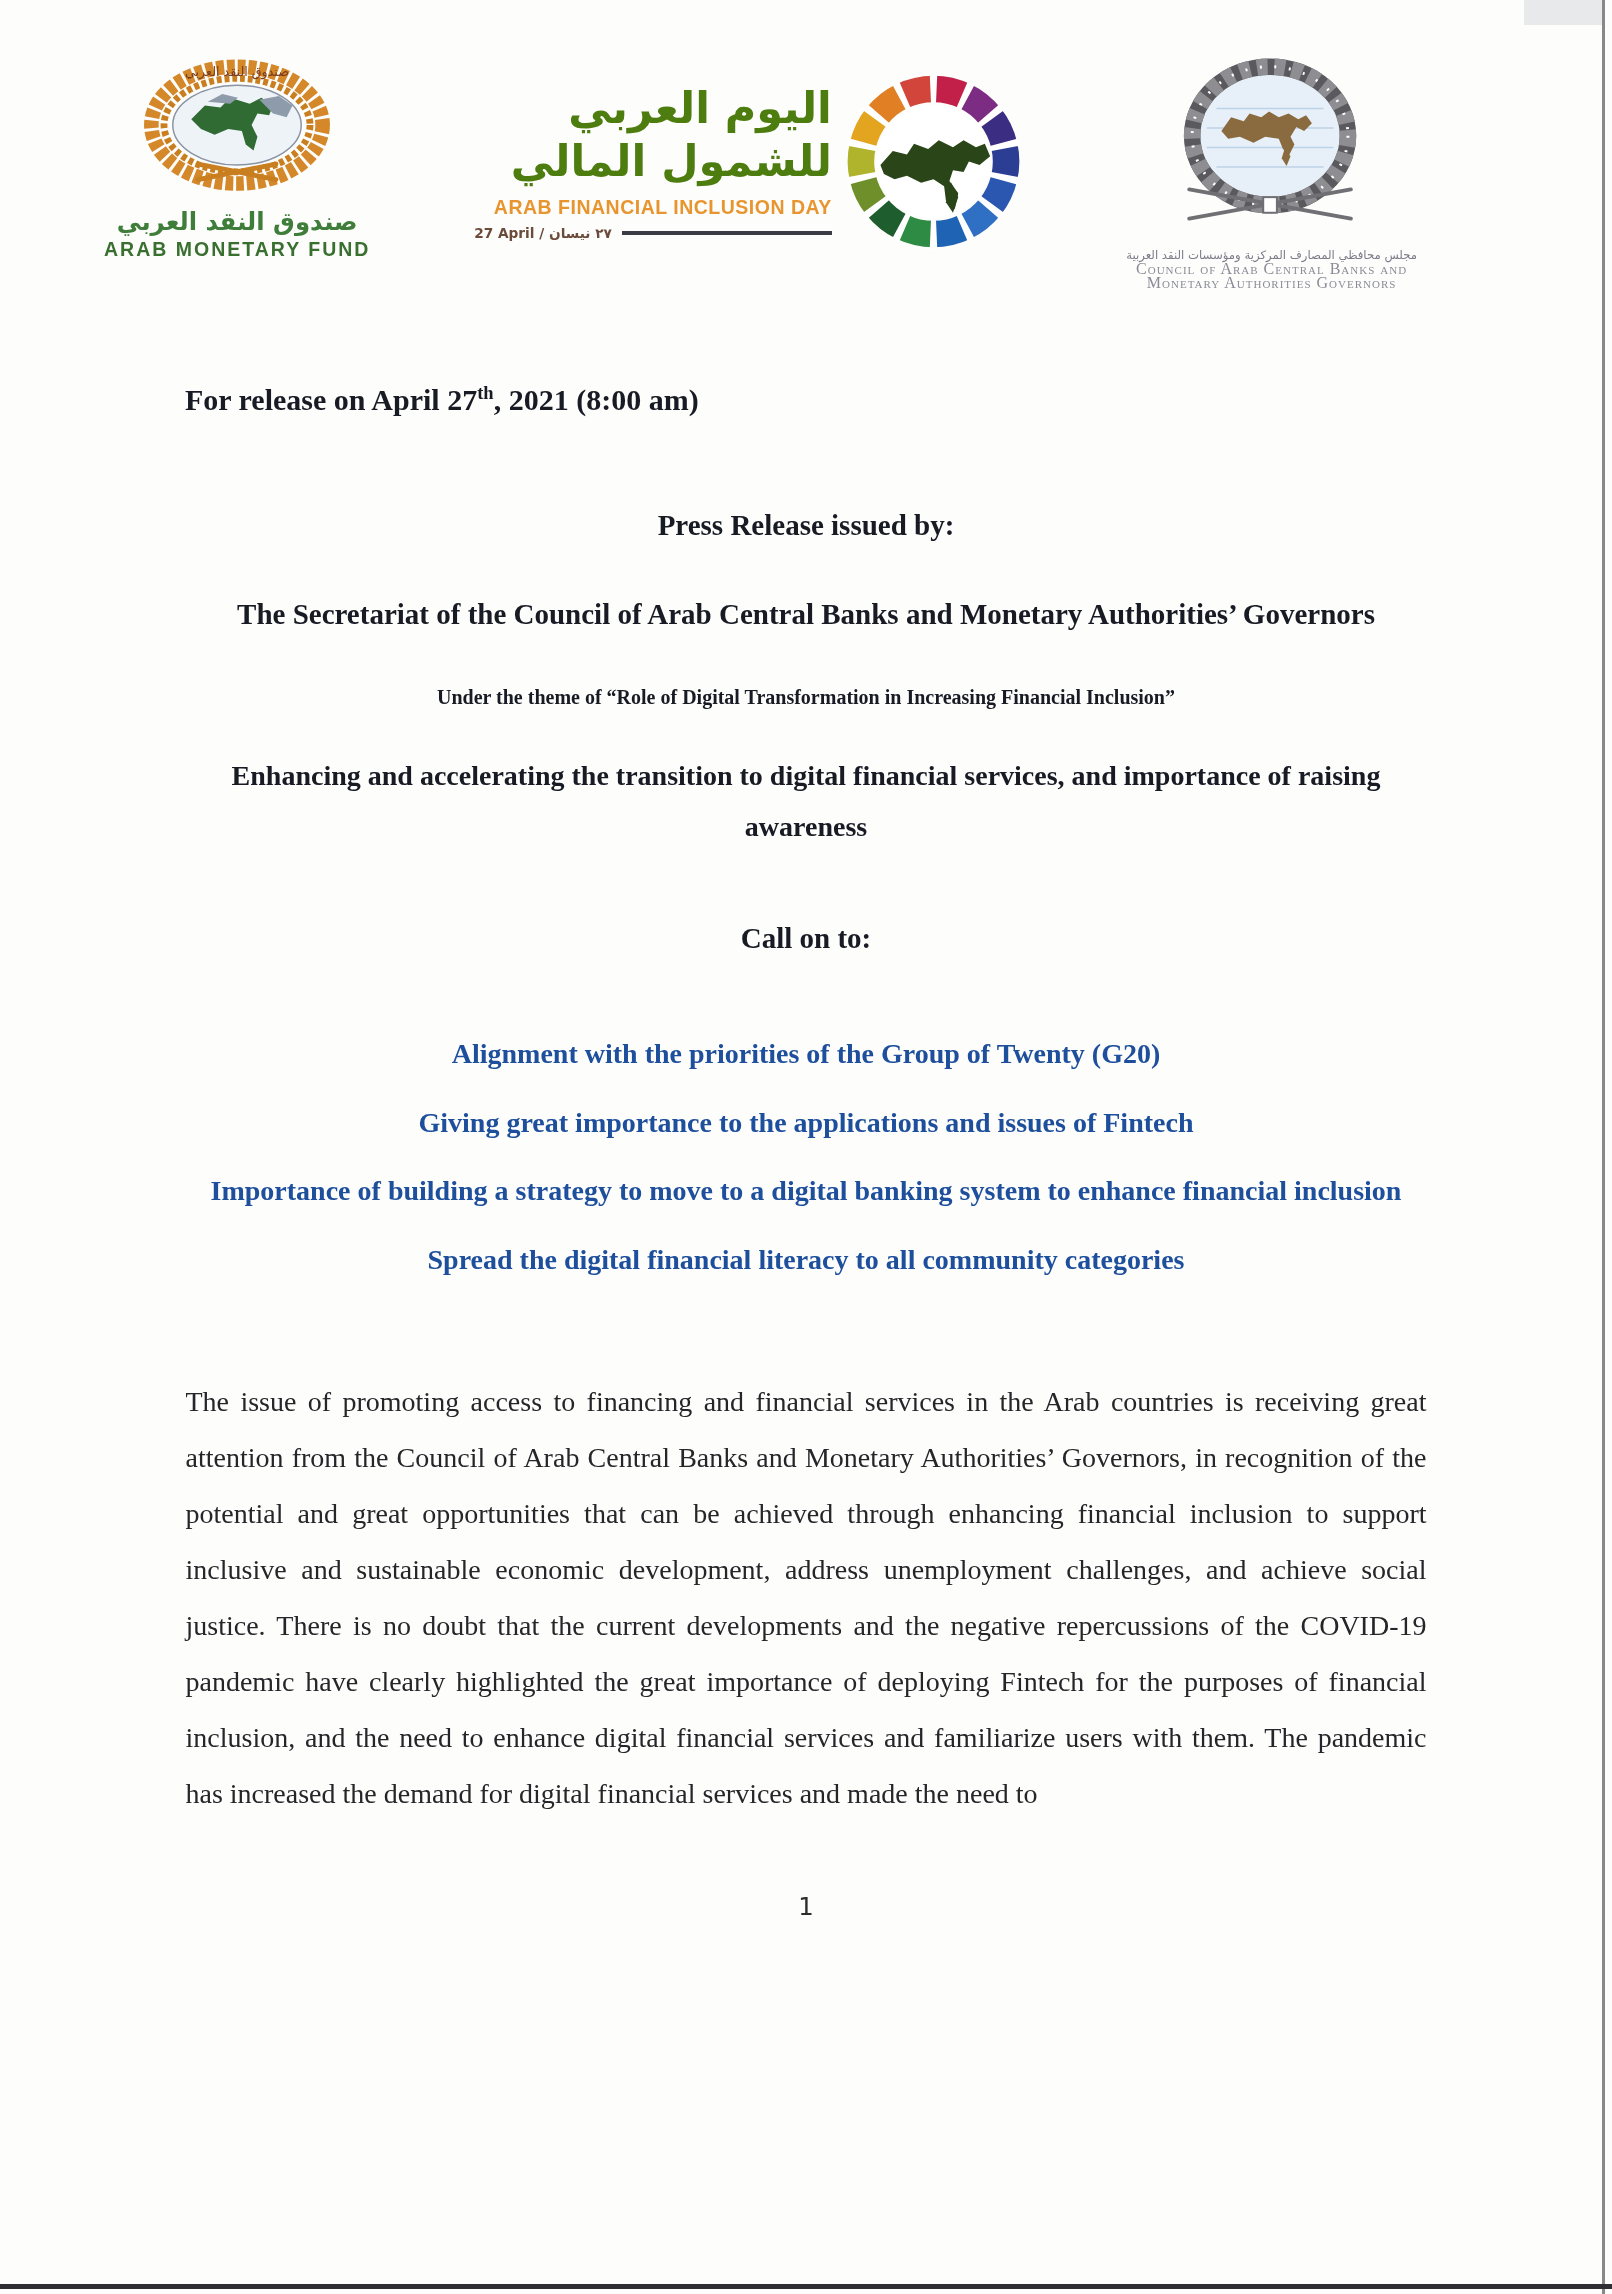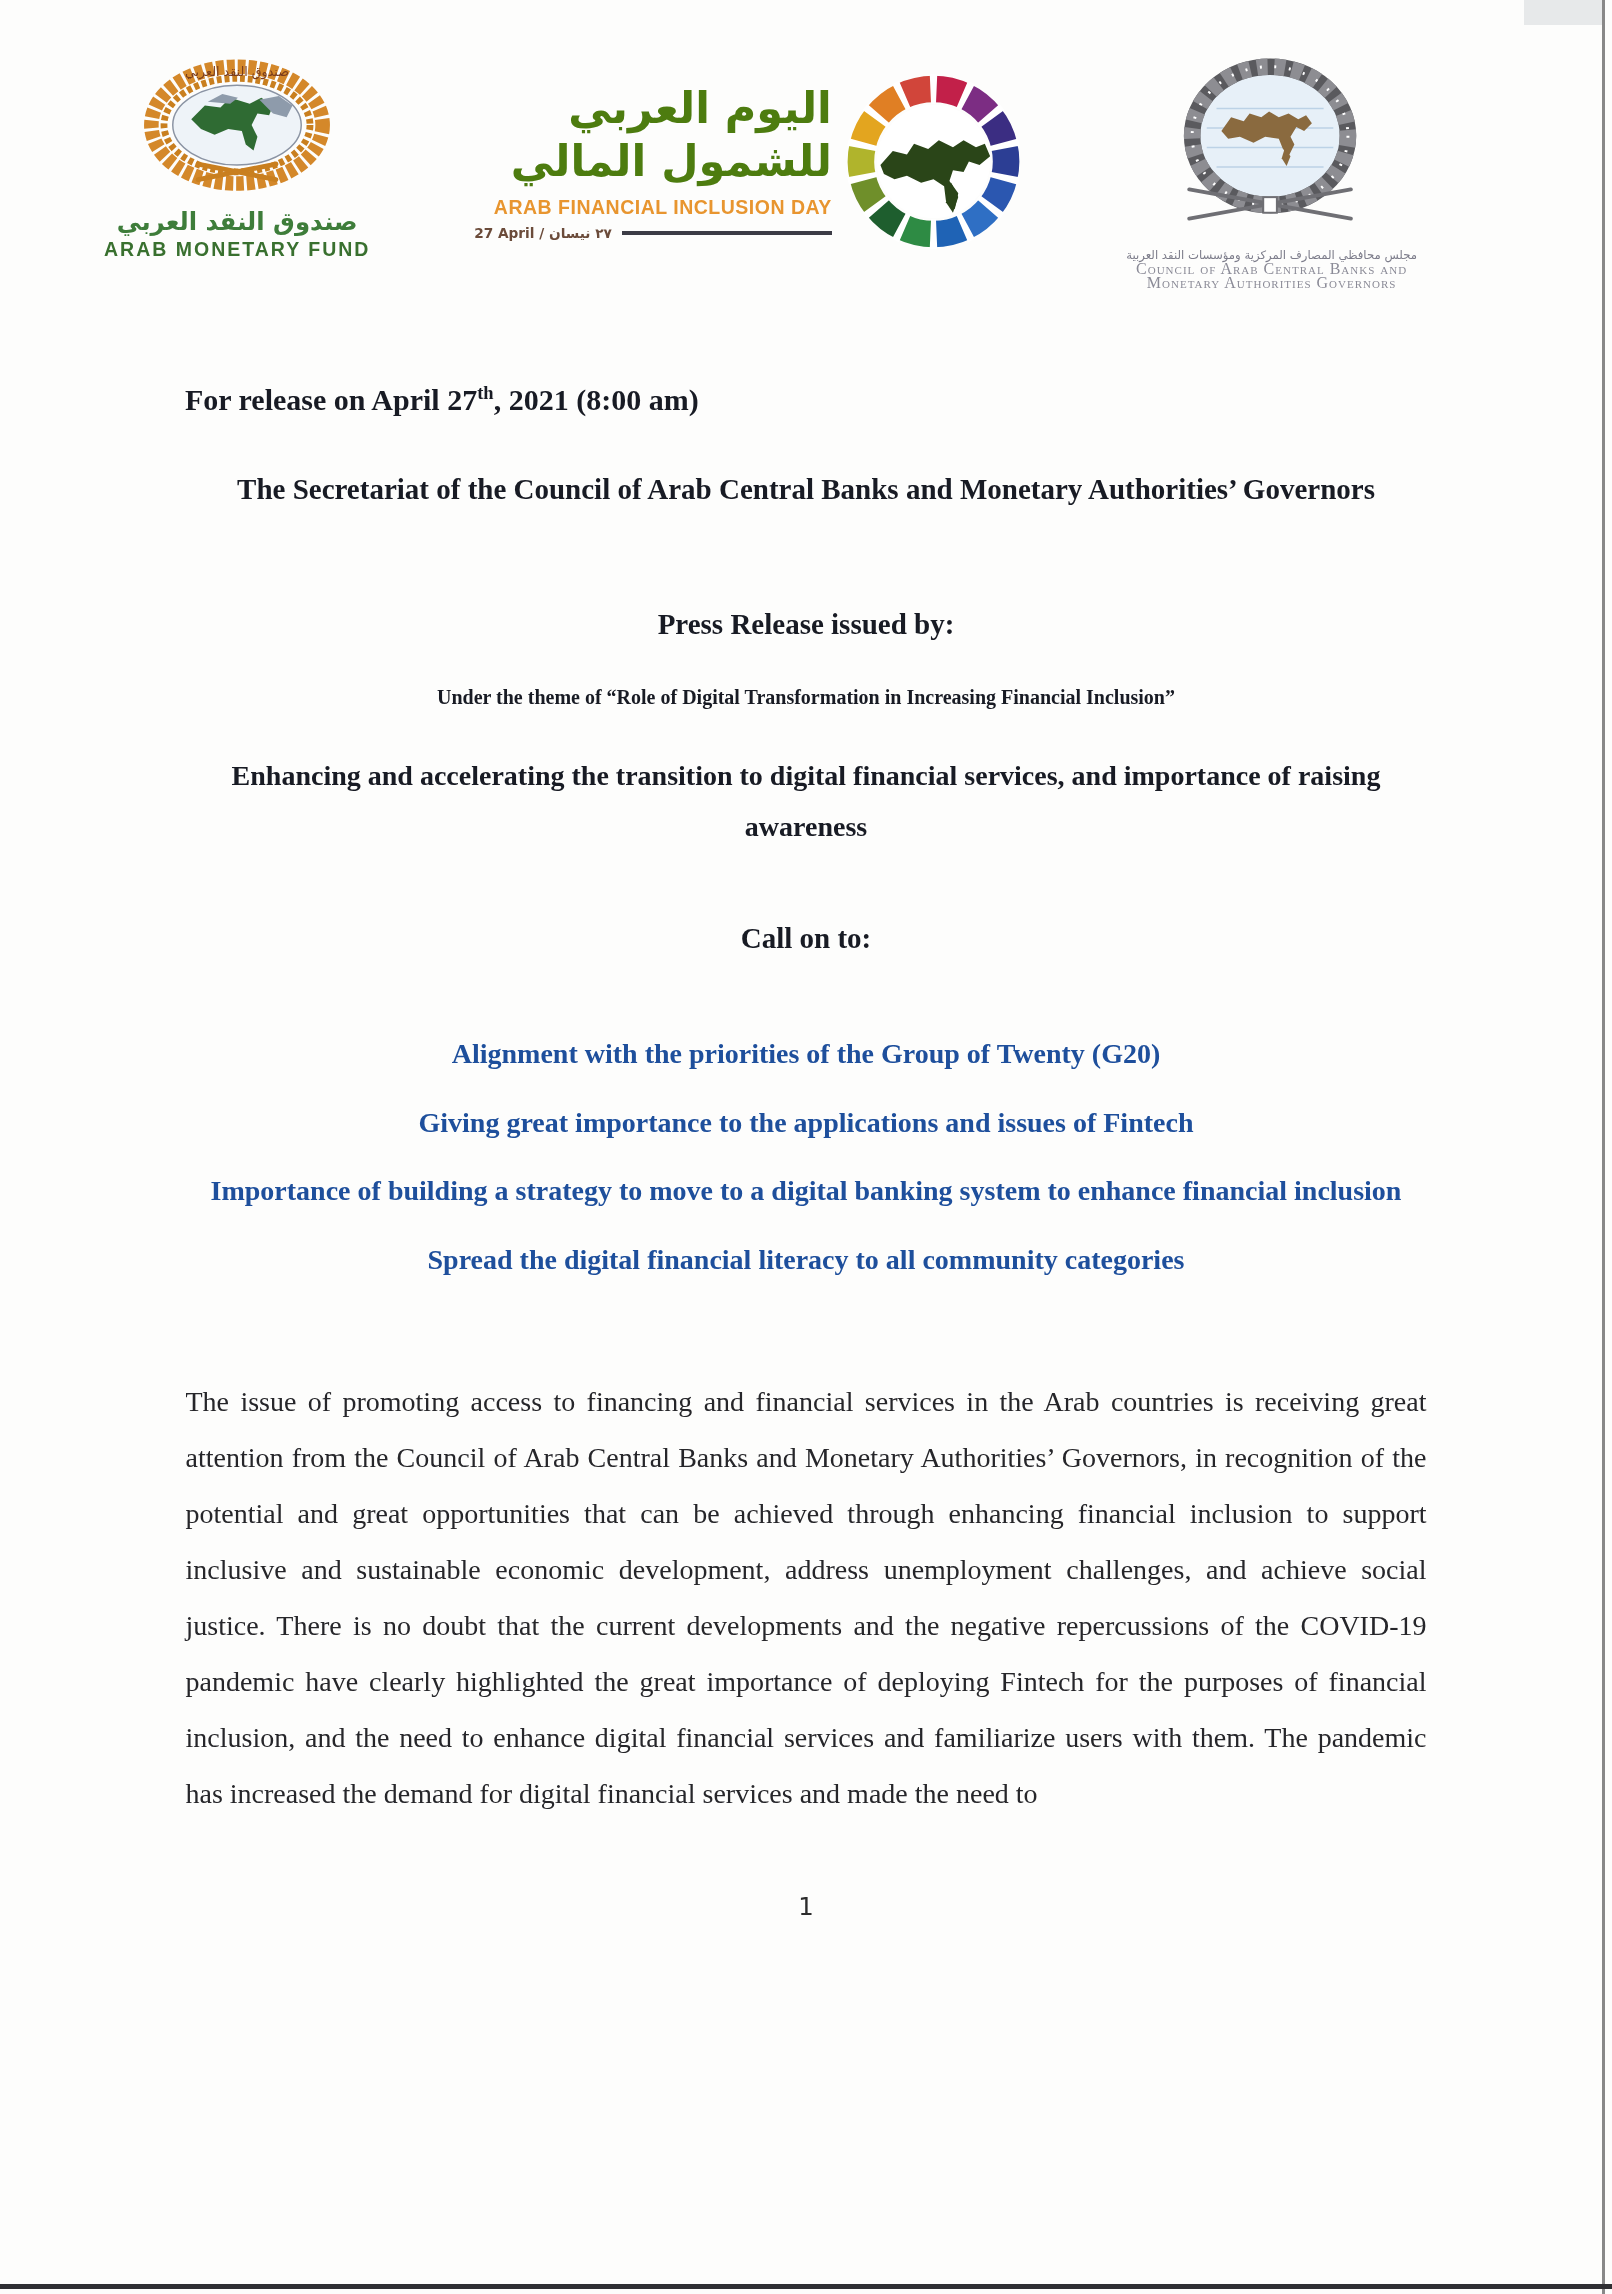--- a/index.html
+++ b/index.html
@@ -193,22 +193,22 @@
       <div class="council-caption">
         <div class="council-ar">مجلس محافظي المصارف المركزية ومؤسسات النقد العربية</div>
         <div class="council-en">Council of Arab Central Banks and</div>
         <div class="council-en">Monetary Authorities Governors</div>
       </div>
     </div>
   </div>
 
   <div class="release-line"><span>For release on April 27</span><sup>th</sup><span>, 2021 (8:00 am)</span></div>
 
+  <div class="centered h-press">Press Release issued by:</div>
   <div class="centered h-secretariat">The Secretariat of the Council of Arab Central Banks and Monetary Authorities’ Governors</div>
-  <div class="centered h-press">Press Release issued by:</div>
   <div class="centered h-theme">Under the theme of “Role of Digital Transformation in Increasing Financial Inclusion”</div>
   <div class="centered h-subtheme">Enhancing and accelerating the transition to digital financial services, and importance of raising awareness</div>
   <div class="centered h-call">Call on to:</div>
 
   <div class="call-list">
     <div class="call-item">Alignment with the priorities of the Group of Twenty (G20)</div>
     <div class="call-item">Giving great importance to the applications and issues of Fintech</div>
     <div class="call-item">Importance of building a strategy to move to a digital banking system to enhance financial inclusion</div>
     <div class="call-item">Spread the digital financial literacy to all community categories</div>
   </div>

